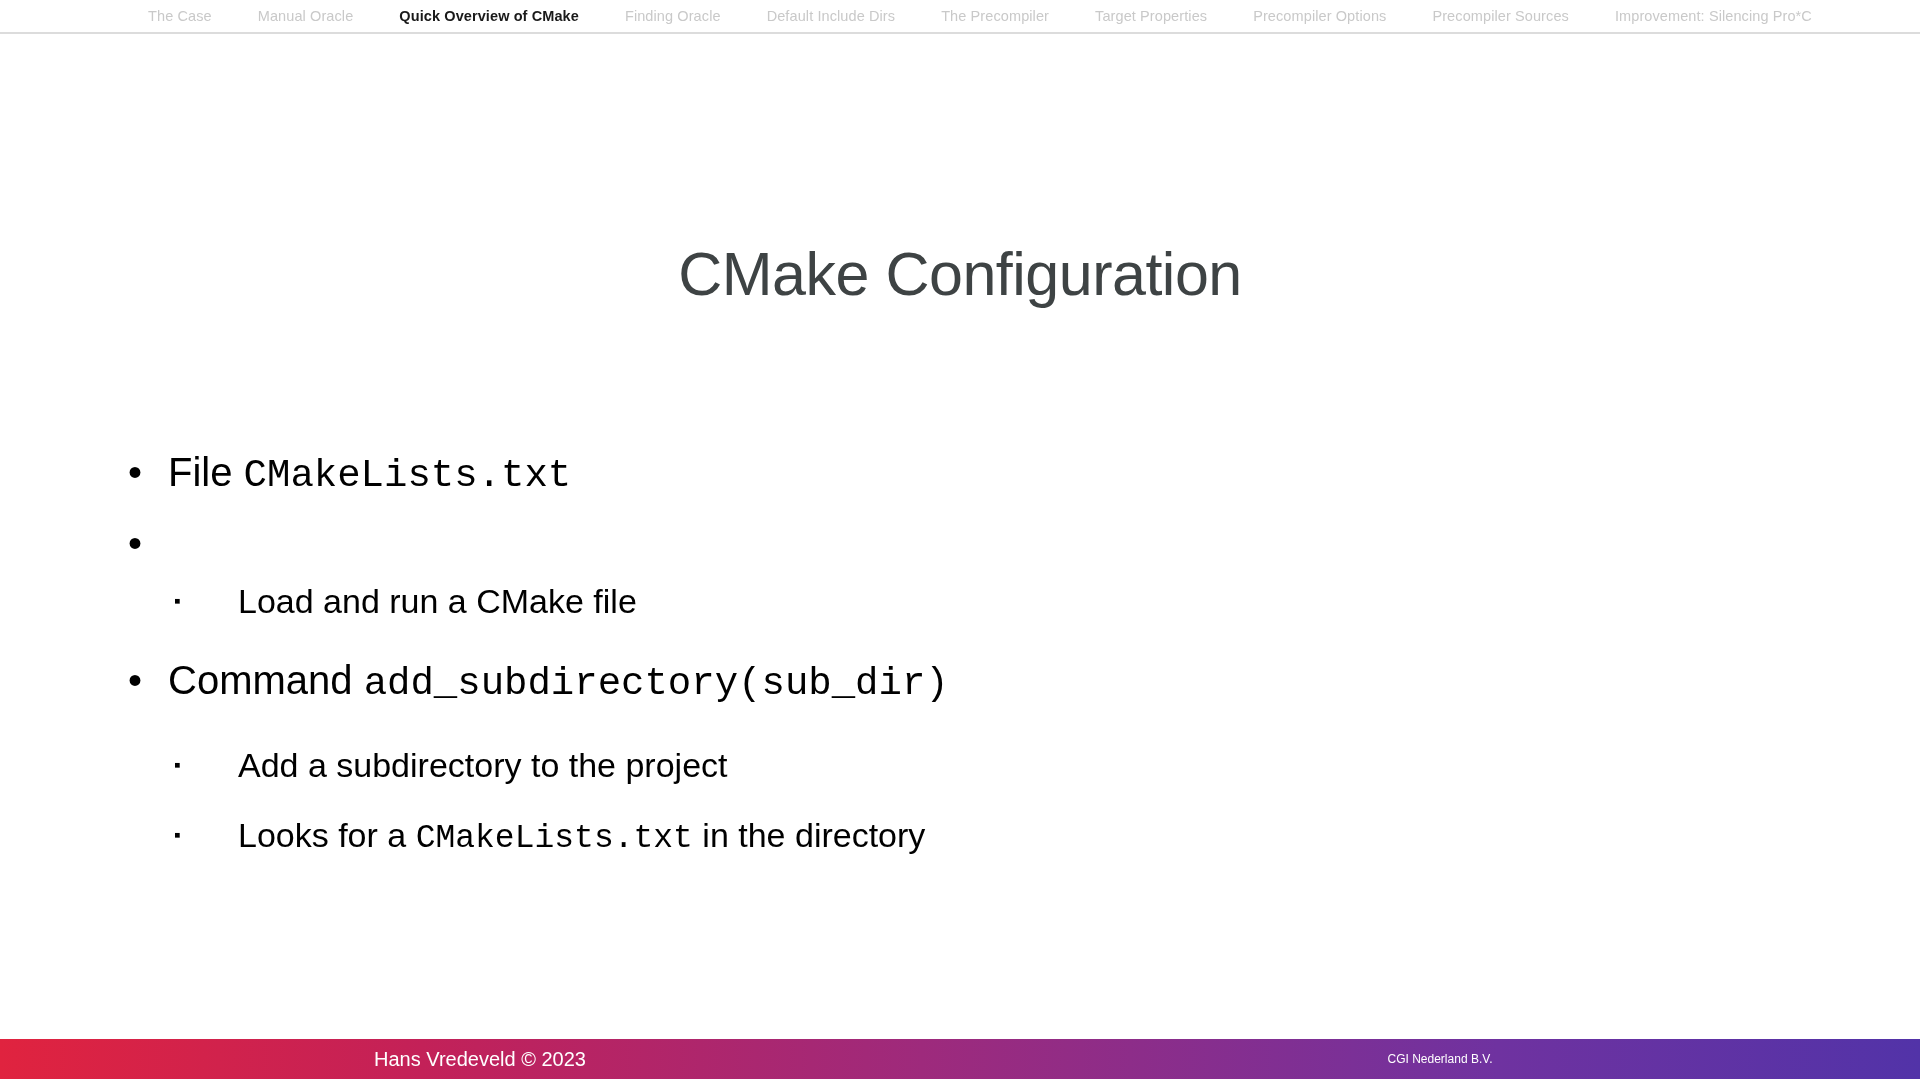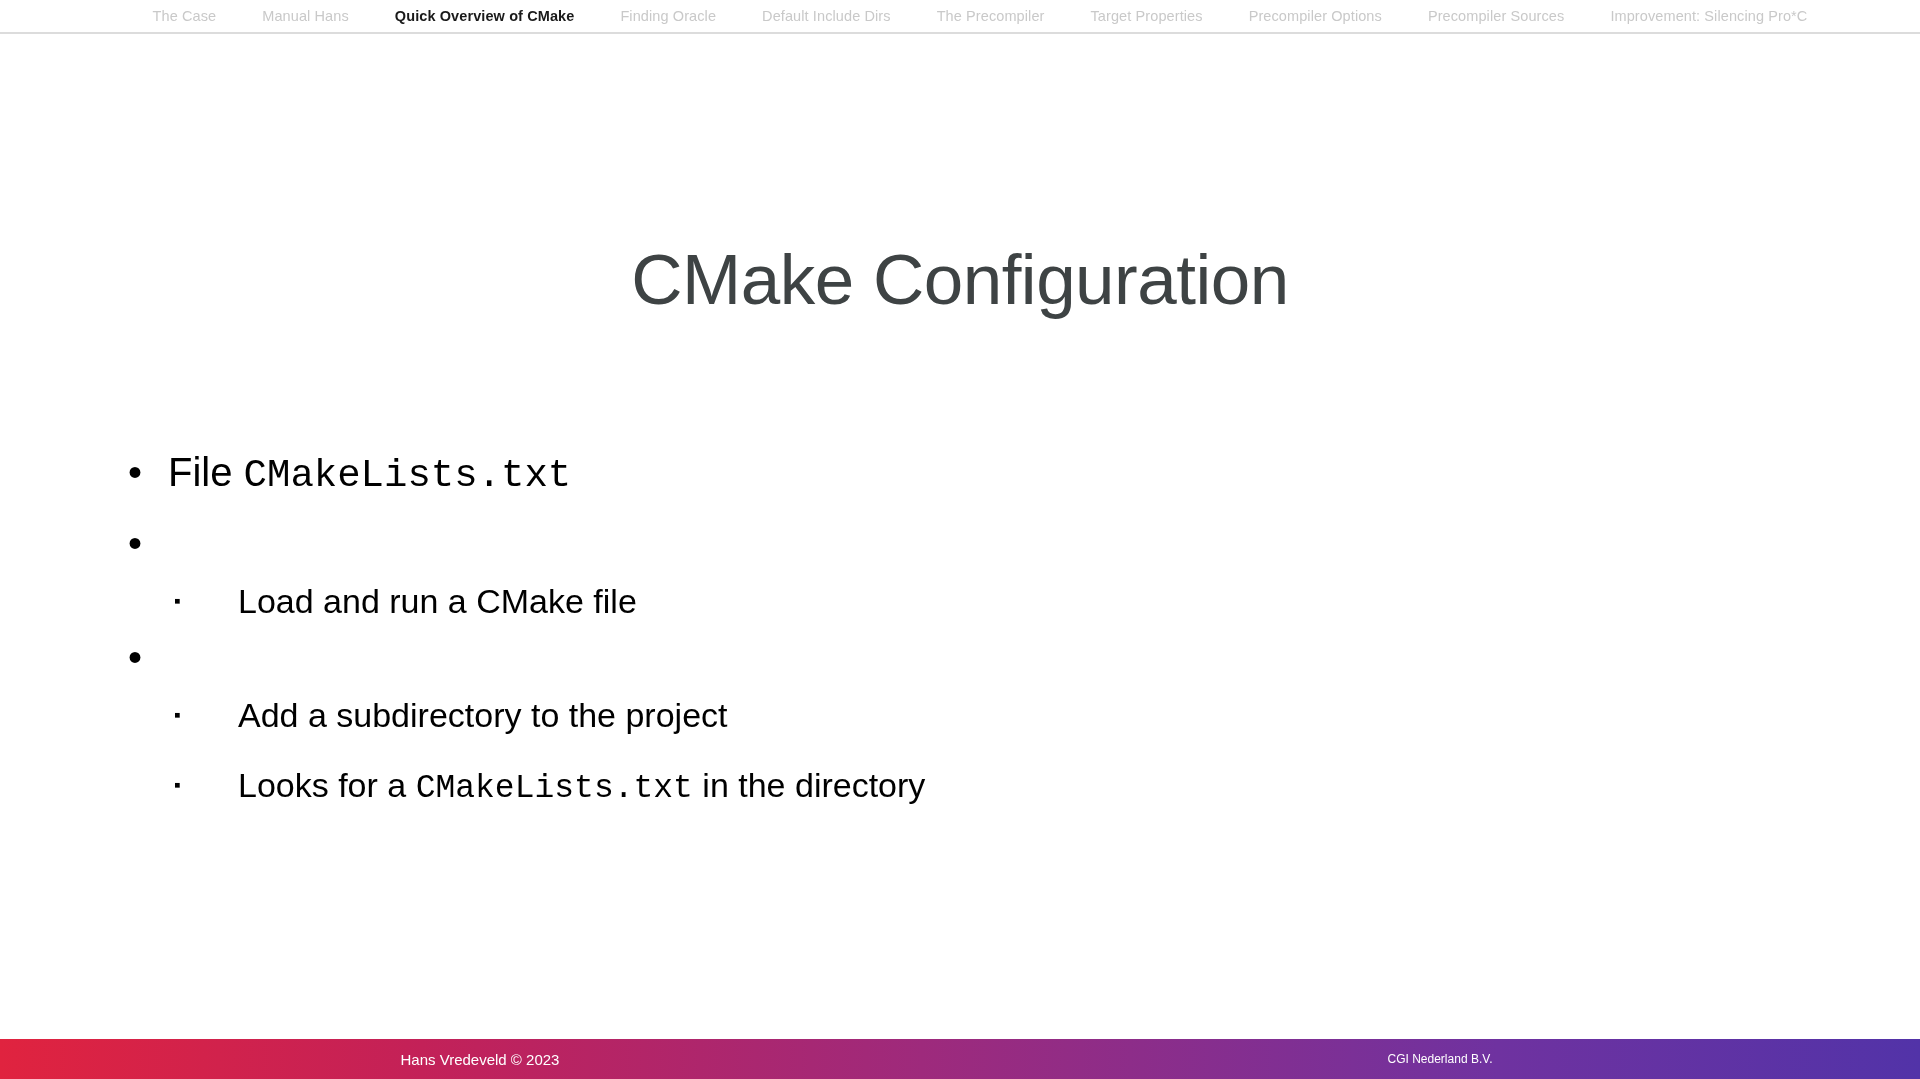--- a/index.html
+++ b/index.html
@@ -57,21 +57,21 @@
     width: 1920px;
     height: 1005px;
   }
 
   .slide-title {
     position: absolute;
     top: 210px;
     left: 0;
     width: 1920px;
     text-align: center;
-    font-size: 71px;
+    font-size: 61px;
     line-height: 1.0;
     color: #3e4344;
     font-family: "Liberation Sans", sans-serif;
     font-weight: 400;
     letter-spacing: -0.5px;
   }
 
   .content {
     position: absolute;
     top: 395px;
@@ -138,21 +138,21 @@
   }
   .footer-left {
     position: absolute;
     left: 0;
     top: 0;
     width: 960px;
     height: 40px;
     display: flex;
     align-items: center;
     justify-content: center;
-    font-size: 15px;
+    font-size: 20px;
     font-family: "Liberation Sans", sans-serif;
   }
   .footer-right {
     position: absolute;
     left: 960px;
     top: 0;
     width: 960px;
     height: 40px;
     display: flex;
     align-items: center;
@@ -160,21 +160,21 @@
     font-size: 12px;
     font-family: "Liberation Sans", sans-serif;
   }
 </style>
 </head>
 <body>
 
 <div class="topnav">
   <div class="nav-inner" id="nav-inner">
       <div class="nav-item">The Case</div>
-      <div class="nav-item">Manual Hans</div>
+      <div class="nav-item">Manual Oracle</div>
       <div class="nav-item active">Quick Overview of CMake</div>
       <div class="nav-item">Finding Oracle</div>
       <div class="nav-item">Default Include Dirs</div>
       <div class="nav-item">The Precompiler</div>
       <div class="nav-item">Target Properties</div>
       <div class="nav-item">Precompiler Options</div>
       <div class="nav-item">Precompiler Sources</div>
       <div class="nav-item">Improvement: Silencing Pro*C</div>
     </div>
 </div>
@@ -190,20 +190,21 @@
       </div>
       <div class="bullet-row lvl1">
         <span class="marker">•</span>
       </div>
       <div class="bullet-row lvl2">
         <span class="marker">▪</span>
         <span class="text"><span>Load and run a CMake file</span></span>
       </div>
       <div class="bullet-row lvl1">
         <span class="marker">•</span>
+        <span class="text"><span>Command </span><span class="mono">add_subdirectory(sub_dir)</span></span>
       </div>
       <div class="bullet-row lvl2">
         <span class="marker">▪</span>
         <span class="text"><span>Add a subdirectory to the project</span></span>
       </div>
       <div class="bullet-row lvl2">
         <span class="marker">▪</span>
         <span class="text"><span>Looks for a </span><span class="mono">CMakeLists.txt</span><span> in the directory</span></span>
       </div>
     </div>

